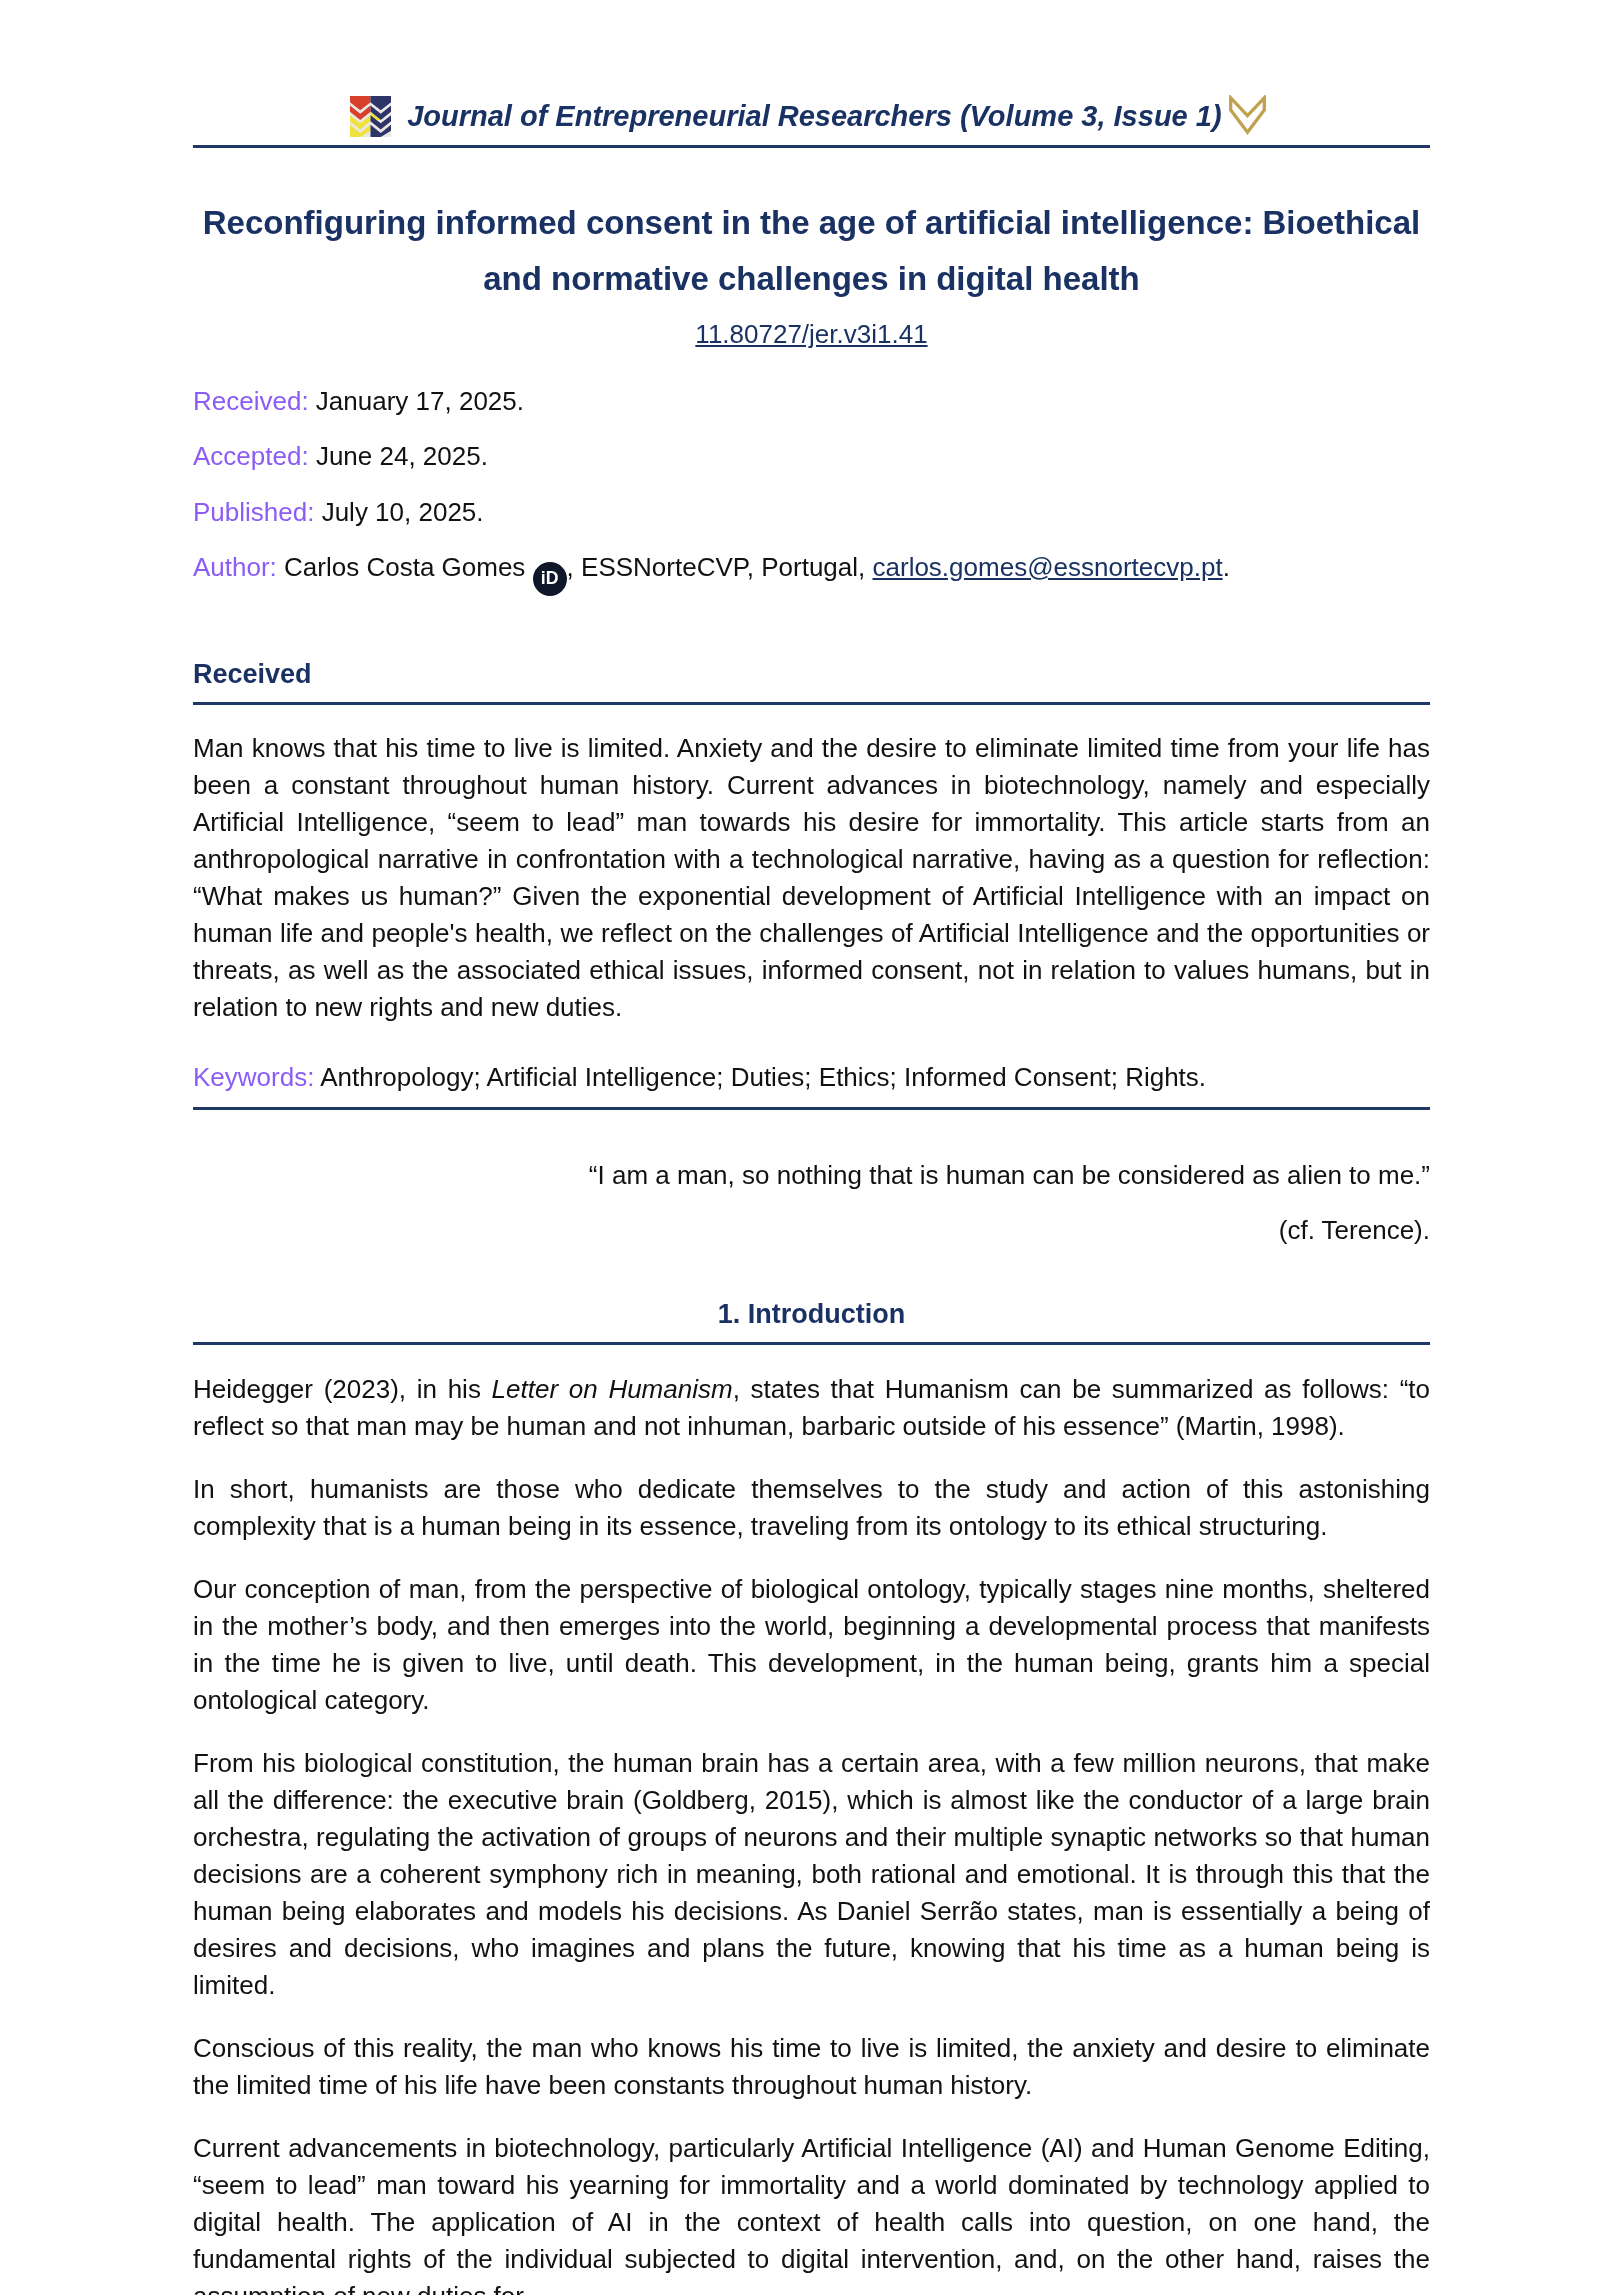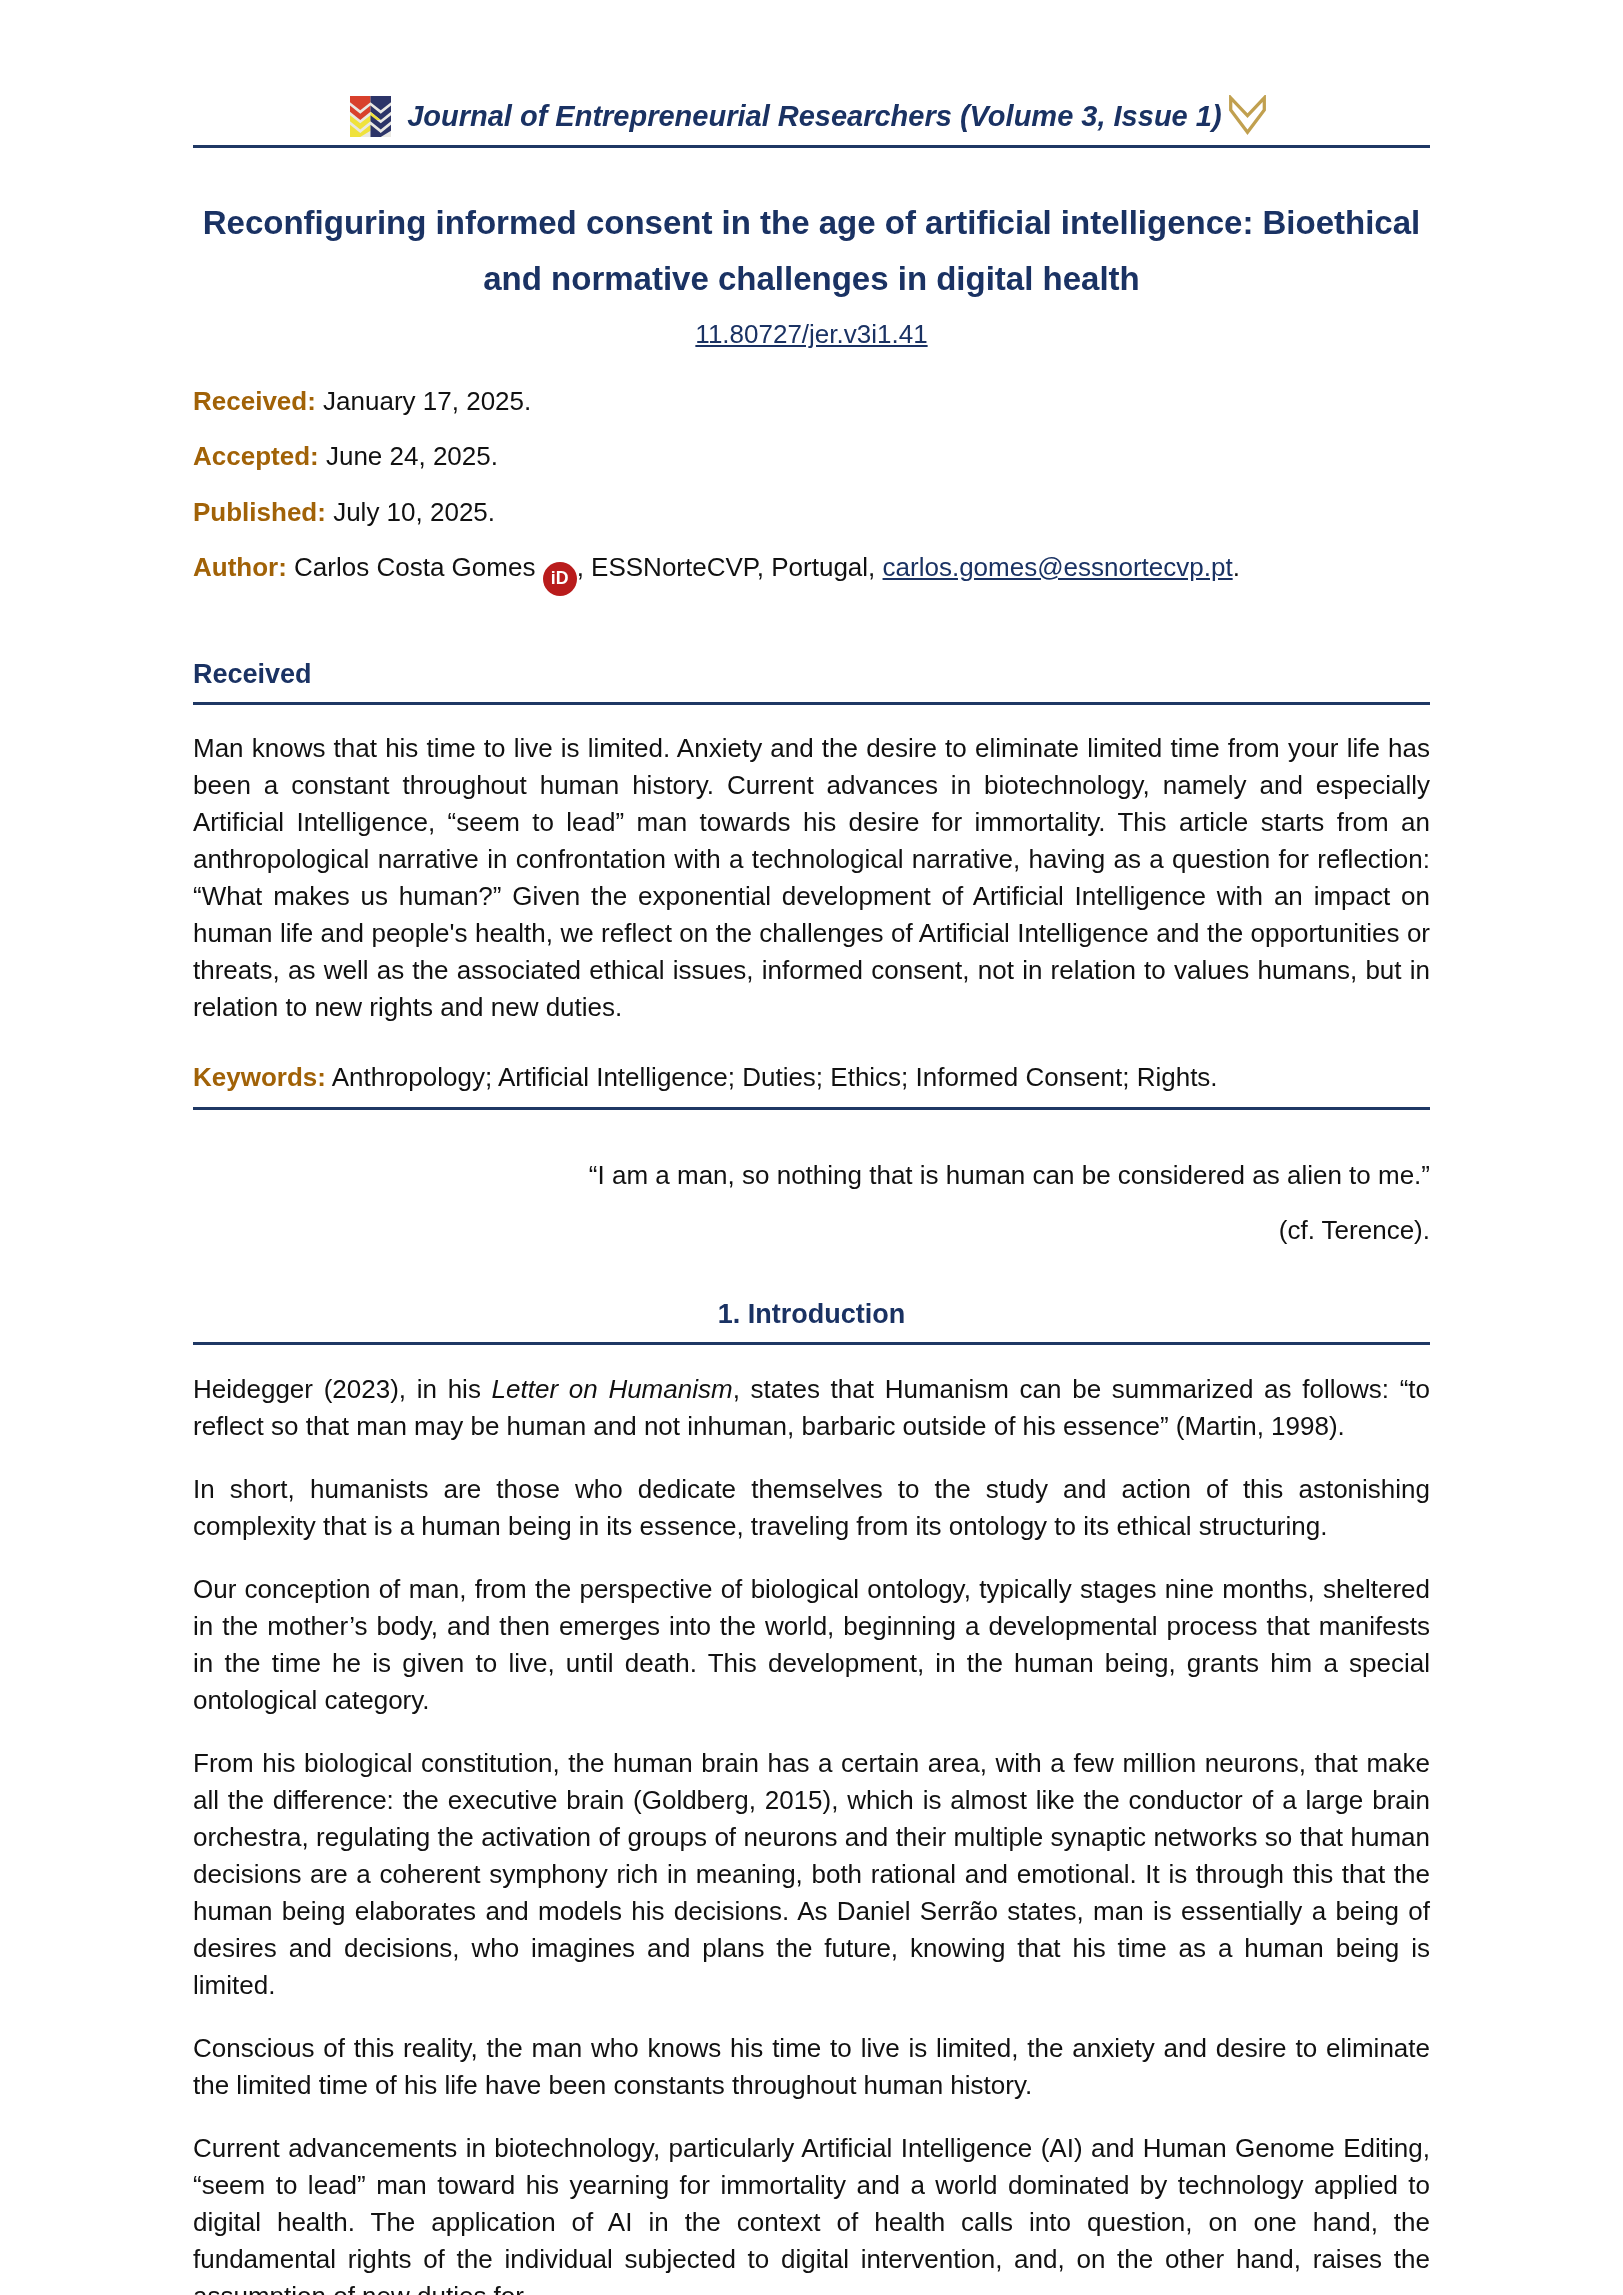--- a/index.html
+++ b/index.html
@@ -18,25 +18,25 @@
   .chevron{width:51px;height:42px;flex:0 0 auto;}
   
   h1.title{margin:47px 0 0;font-size:33px;line-height:56px;font-weight:bold;color:#1a3263;text-align:center;}
   h1.title span{display:block;}
   .doi{text-align:center;margin-top:9.2px;}
   a.lnk{color:#1a3263;text-decoration:underline;cursor:pointer;}
   
   .meta{margin:0;}
   .meta-first{margin-top:30px;}
   .meta + .meta{margin-top:18.3px;}
-  .lbl{color:#a16207;font-weight:bold;}
+  .lbl{color:#8b5cf6;font-weight:normal;}
   .author-line{margin-top:58px;}
   .orcid{
     display:inline-flex;align-items:center;justify-content:center;
-    width:34px;height:34px;border-radius:50%;background:#b91c1c;
+    width:34px;height:34px;border-radius:50%;background:#0f172a;
     color:#fff;font-weight:bold;font-size:17.7px;line-height:1;vertical-align:-7.9px;
   }
   
   h2.section{font-size:27px;line-height:37px;font-weight:bold;color:#1a3263;margin:60px 0 0;padding-bottom:9.2px;border-bottom:3.9px solid #1f3864;}
   h2.centered{text-align:center;margin-top:47px;}
   .justify{text-align:justify;}
   .abstract-text{margin:25px 0 0;}
   .keywords{margin:33px 0 0;padding-bottom:11px;border-bottom:3.9px solid #1f3864;}
   .quote{margin-top:47px;text-align:right;}
   .quote p{margin:0;}

